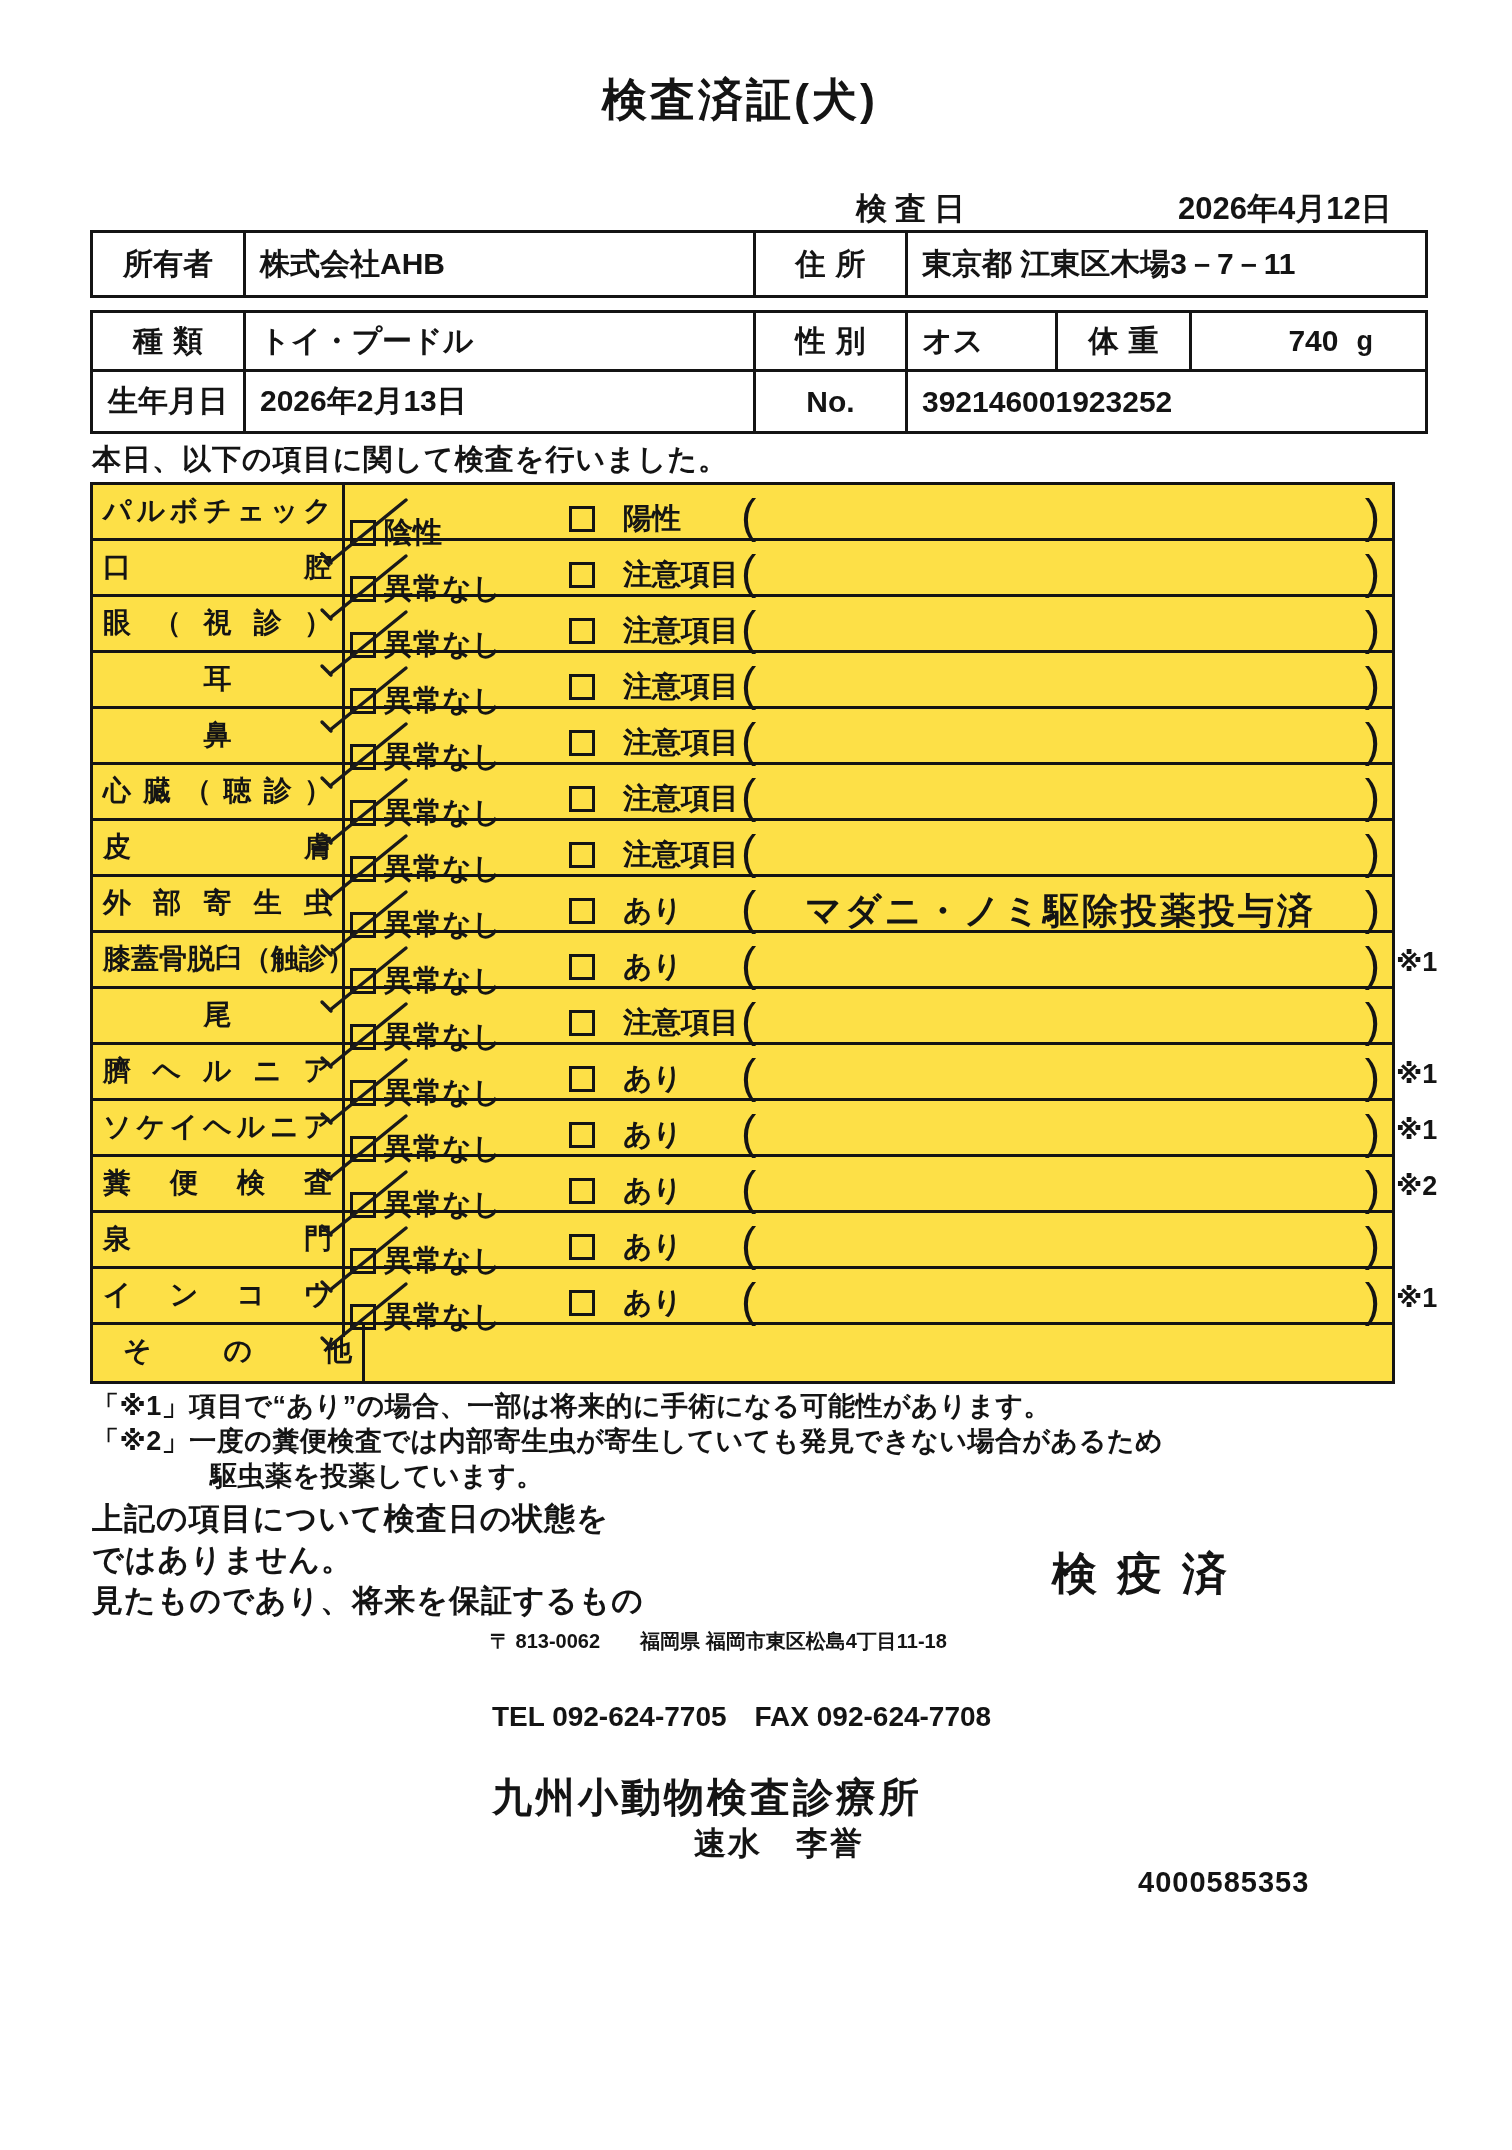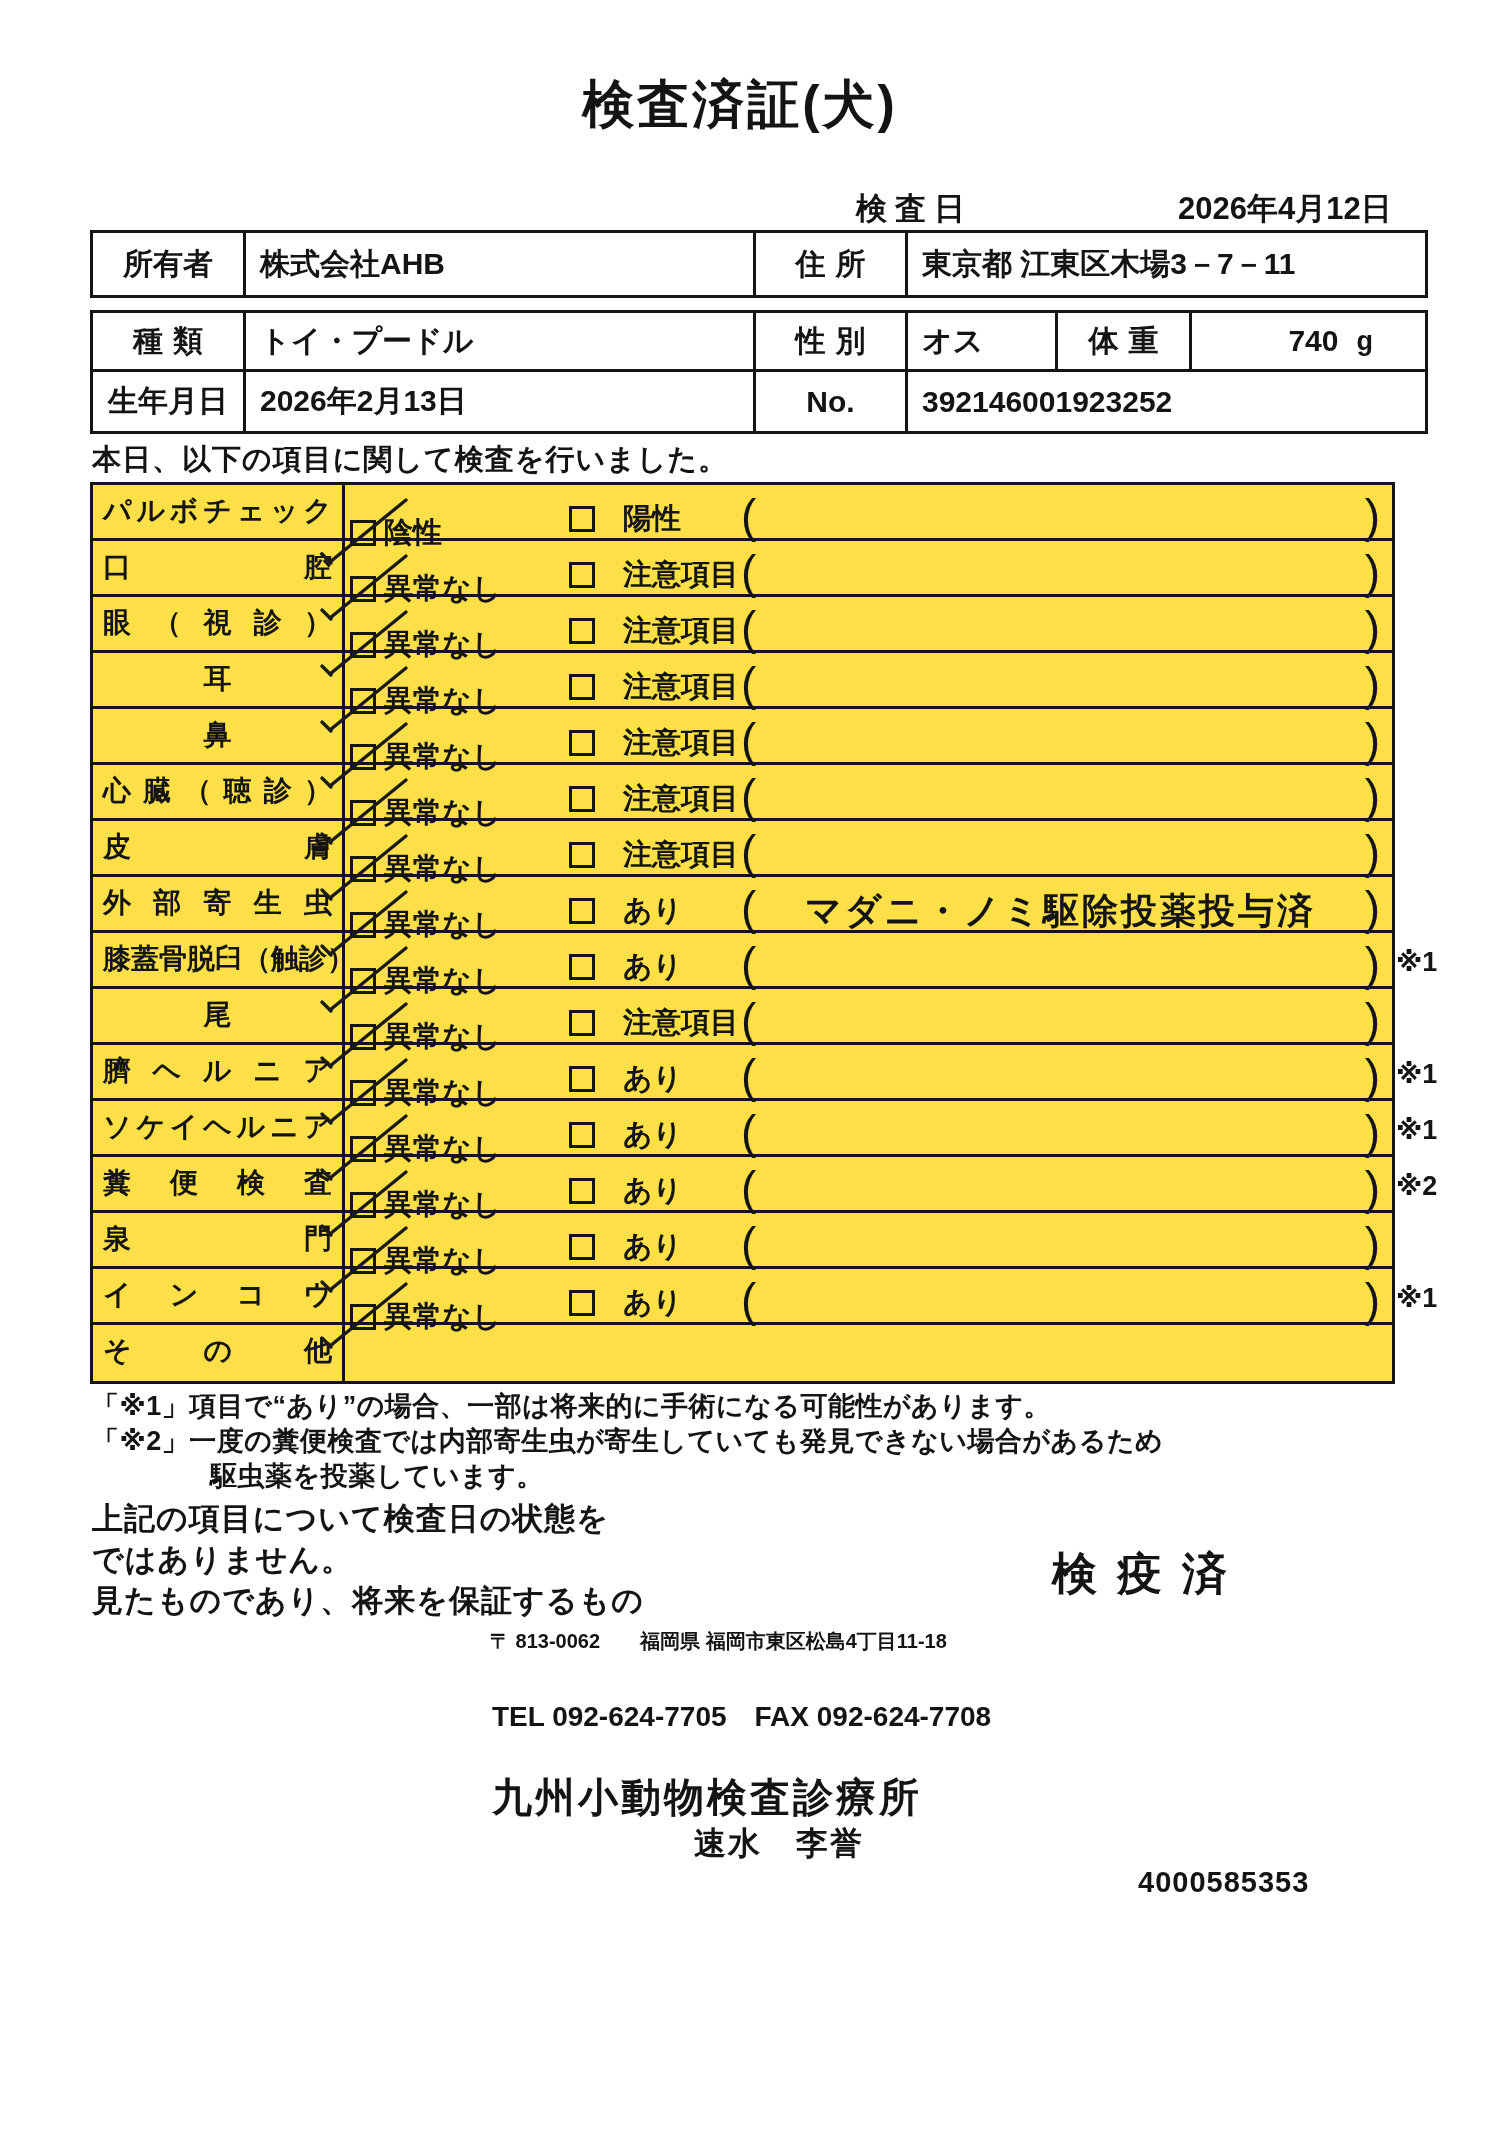--- a/index.html
+++ b/index.html
@@ -5,21 +5,21 @@
   * { margin:0; padding:0; box-sizing:border-box; }
   html,body { background:#e8e8e8; }
   body { font-family:"Liberation Sans","DejaVu Sans",sans-serif; font-weight:700; color:#141414; }
   .page {
     position:relative; width:1512px; height:2150px; margin:0 auto;
     background:#ffffff; overflow:hidden;
   }
   .abs { position:absolute; }
 
   
-  .title { left:0; top:70px; width:1480px; text-align:center; font-size:52px; letter-spacing:3px; }
+  .title { left:0; top:70px; width:1480px; text-align:center; font-size:45px; letter-spacing:3px; }
   .date-label { left:856px; top:188px; font-size:31px; letter-spacing:8px; }
   .date-value { left:1178px; top:188px; font-size:31px; }
 
   
   .htable { left:90px; width:1338px; border:3.5px solid #141414; background:#fff; }
   .trow { display:grid; align-items:stretch; }
   .trow > div { display:flex; align-items:center; border-right:3px solid #141414; overflow:hidden; }
   .trow > div:last-child { border-right:none; }
   .lab { justify-content:center; font-size:30px; }
   .ls  { letter-spacing:10px; padding-left:10px; }
@@ -30,21 +30,21 @@
   .tb-row1 { grid-template-columns:153px 510px 152px 150px 134px 1fr; height:59px; border-bottom:3px solid #141414; }
   .tb-row2 { grid-template-columns:153px 510px 152px 1fr; height:59px; }
   .weight-val { justify-content:flex-end !important; padding-right:52px; gap:18px; }
   .weight-unit { font-size:27px; }
 
   .intro { left:92px; top:440px; font-size:29px; letter-spacing:1px; }
 
   
   .itable { left:90px; top:482px; width:1305px; border:3.5px solid #141414; background:#fde047; }
   .irow { display:grid; grid-template-columns:252px 1fr; height:56px; border-bottom:3px solid #141414; }
-  .irow:last-child { border-bottom:none; }
+  .irow:last-child { border-bottom:none;padding-left:20px; }
   .iname { border-right:3px solid #141414; font-size:28px; line-height:51px; padding:0 10px; white-space:nowrap; }
   .iname.justify { text-align:justify; text-align-last:justify; }
   .iname.center  { text-align:center; }
   .iopts { position:relative; display:flex; align-items:center; padding-left:5px; overflow:visible; }
   .opt { display:flex; align-items:center; overflow:visible; }
   .opt1 { width:219px;margin-top:28px; }
   .opt2 { width:172px;gap:20px; }
   .cb { position:relative; width:26px; height:26px; border:3px solid #141414; margin-right:8px; flex:none; }
   .slash { position:absolute; left:-37px; top:-29px; width:96px; height:76px; overflow:visible; z-index:3; pointer-events:none; }
   .slash line { stroke:#1a1a1a; stroke-width:3.4; stroke-linecap:round; }

